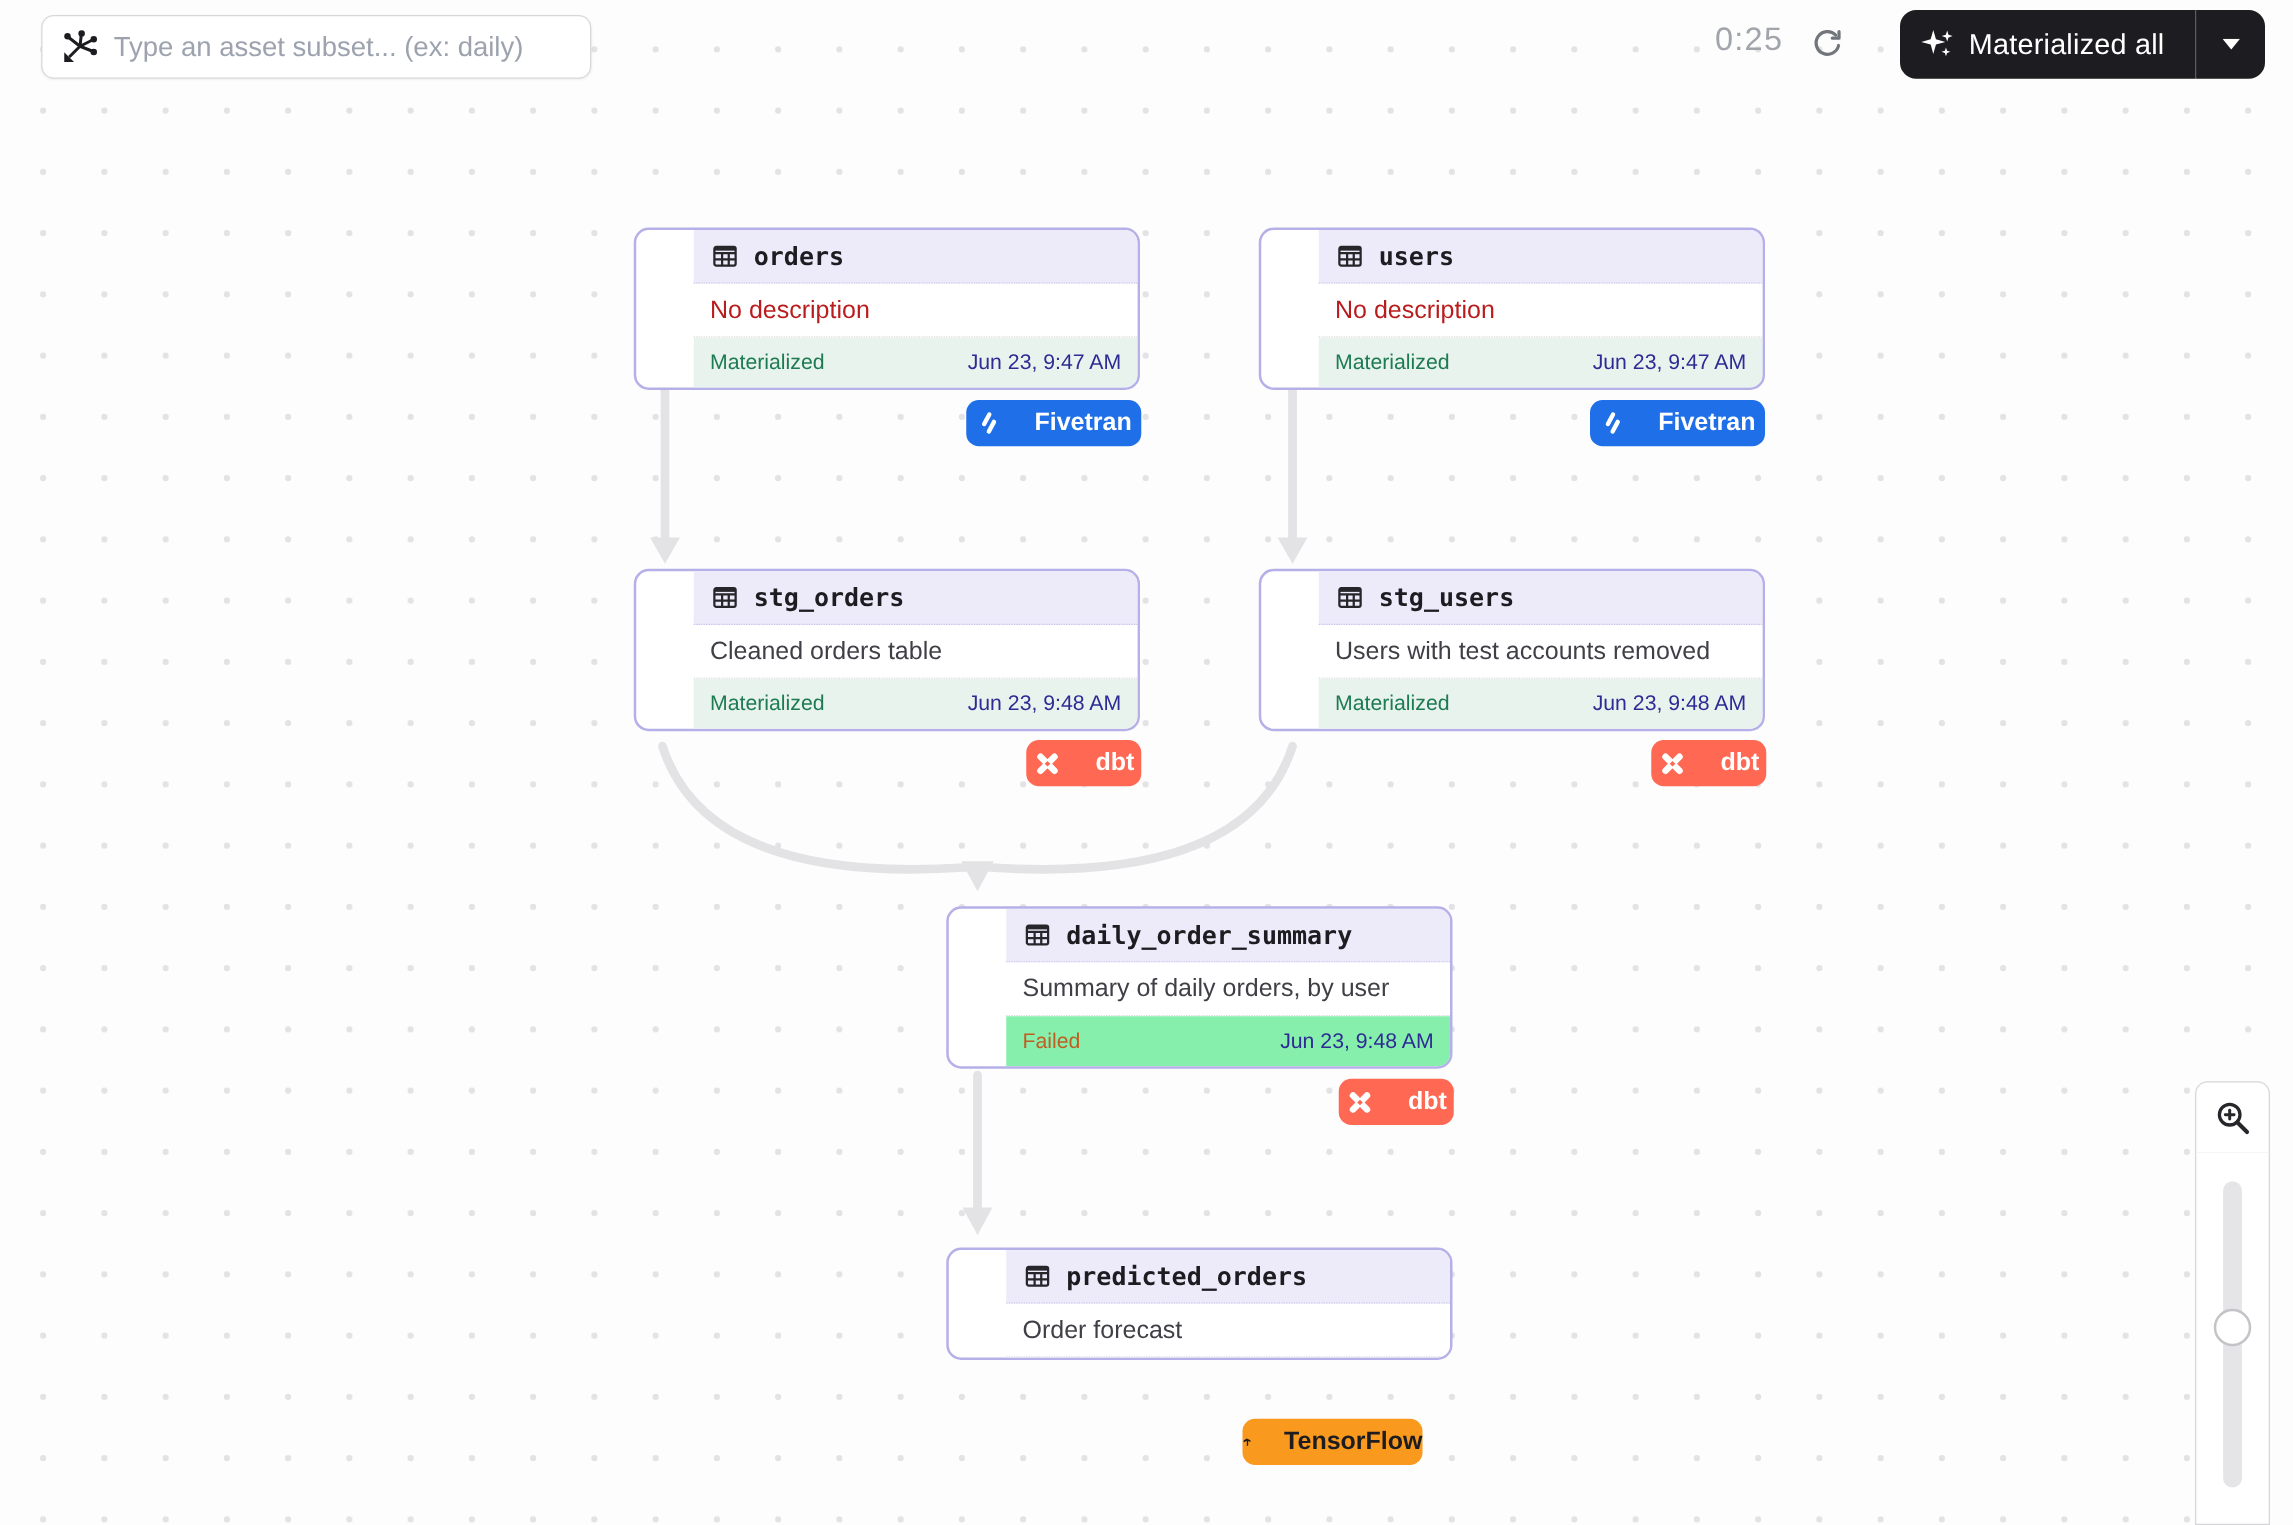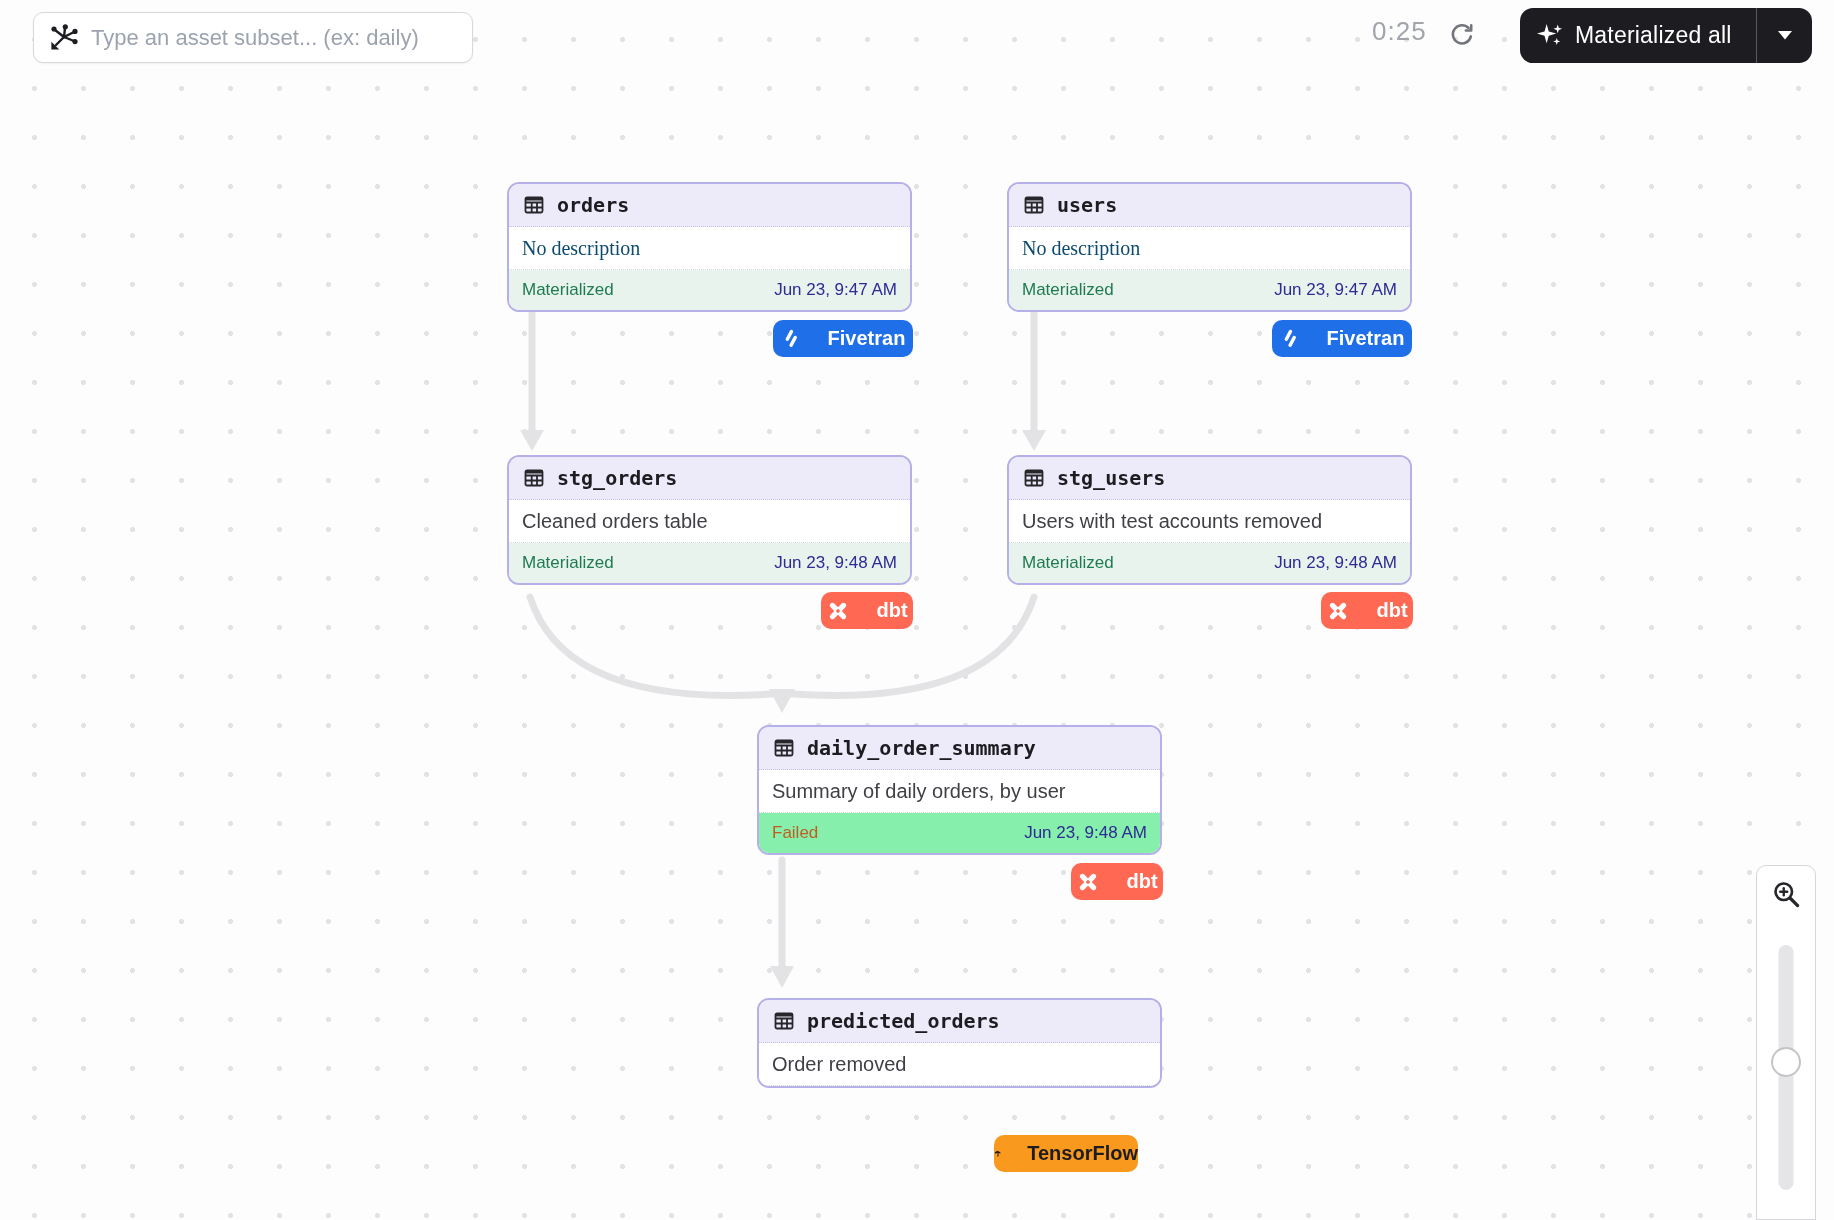--- a/index.html
+++ b/index.html
@@ -36,32 +36,33 @@
   }
   .materialize-btn .main{display:flex;align-items:center;gap:11px;padding-left:17px;flex:1;}
   .materialize-btn .label{font-size:23px;font-weight:500;letter-spacing:.2px;}
   .materialize-btn .divider{width:1px;height:55px;background:rgba(255,255,255,.28);}
   .materialize-btn .caret{width:55px;display:flex;align-items:center;justify-content:center;}
   
   .node{
     position:absolute;width:405px;background:#fff;
     border:2px solid #b6b0e8;border-radius:12px;overflow:hidden;
     box-sizing:border-box;
+    padding-left:46px;
   }
   .node-header{
     display:flex;align-items:center;gap:11px;background:#edebfa;
     padding:8px 13px;border-bottom:1px dotted #c6c2ea;
     font-family:"DejaVu Sans Mono",monospace;font-weight:700;font-size:20px;color:#1c1c21;
     line-height:26px;
   }
   .node-desc{
     padding:8px 13px;font-size:20px;color:#3f3f46;background:#fff;
     border-bottom:1px dotted #d9d9de;line-height:26px;white-space:nowrap;
   }
-  .node-desc.muted{color:#0c4a6e;font-family:Liberation Serif, serif;}
+  .node-desc.muted{color:#b91c1c;}
   .node-status{
     display:flex;justify-content:space-between;align-items:center;
     padding:7px 13px;font-size:17px;line-height:26px;
   }
   .node-status.success{background:#e9f3ee;}
   .node-status.warn{background:#86efac;}
   .node-status .state{font-weight:400;}
   .node-status.success .state{color:#1d7b52;}
   .node-status.warn .state{color:#bf5e22;}
   .node-status .ts{color:#2d2b94;}
@@ -198,21 +199,21 @@
 
   <div class="node" style="left:757px;top:998px;">
     <div class="node-header">
       <svg width="24" height="24" viewBox="0 0 24 24">
         <rect x="3.5" y="4.5" width="17" height="15" rx="1.5" fill="none" stroke="#26262b" stroke-width="1.8"></rect>
         <path d="M3.5 9.5 H20.5 M3.5 14.5 H20.5 M9.7 9.5 V19.5 M15 9.5 V19.5" stroke="#26262b" stroke-width="1.8" fill="none"></path>
         <rect x="3.5" y="4.5" width="17" height="3" fill="#26262b"></rect>
       </svg>
       <span>predicted_orders</span>
     </div>
-    <div class="node-desc">Order removed</div>
+    <div class="node-desc">Order forecast</div>
   </div>
 
   <div class="badge fivetran" style="left:773px;top:320px;">
     <svg width="21" height="21" viewBox="0 0 24 24">
       <g fill="#ffffff" transform="rotate(28 12 12)">
         <rect x="6.2" y="3" width="4" height="14" rx="2"></rect>
         <rect x="13.2" y="7" width="4" height="14" rx="2"></rect>
       </g>
     </svg>
     <span>Fivetran</span>

